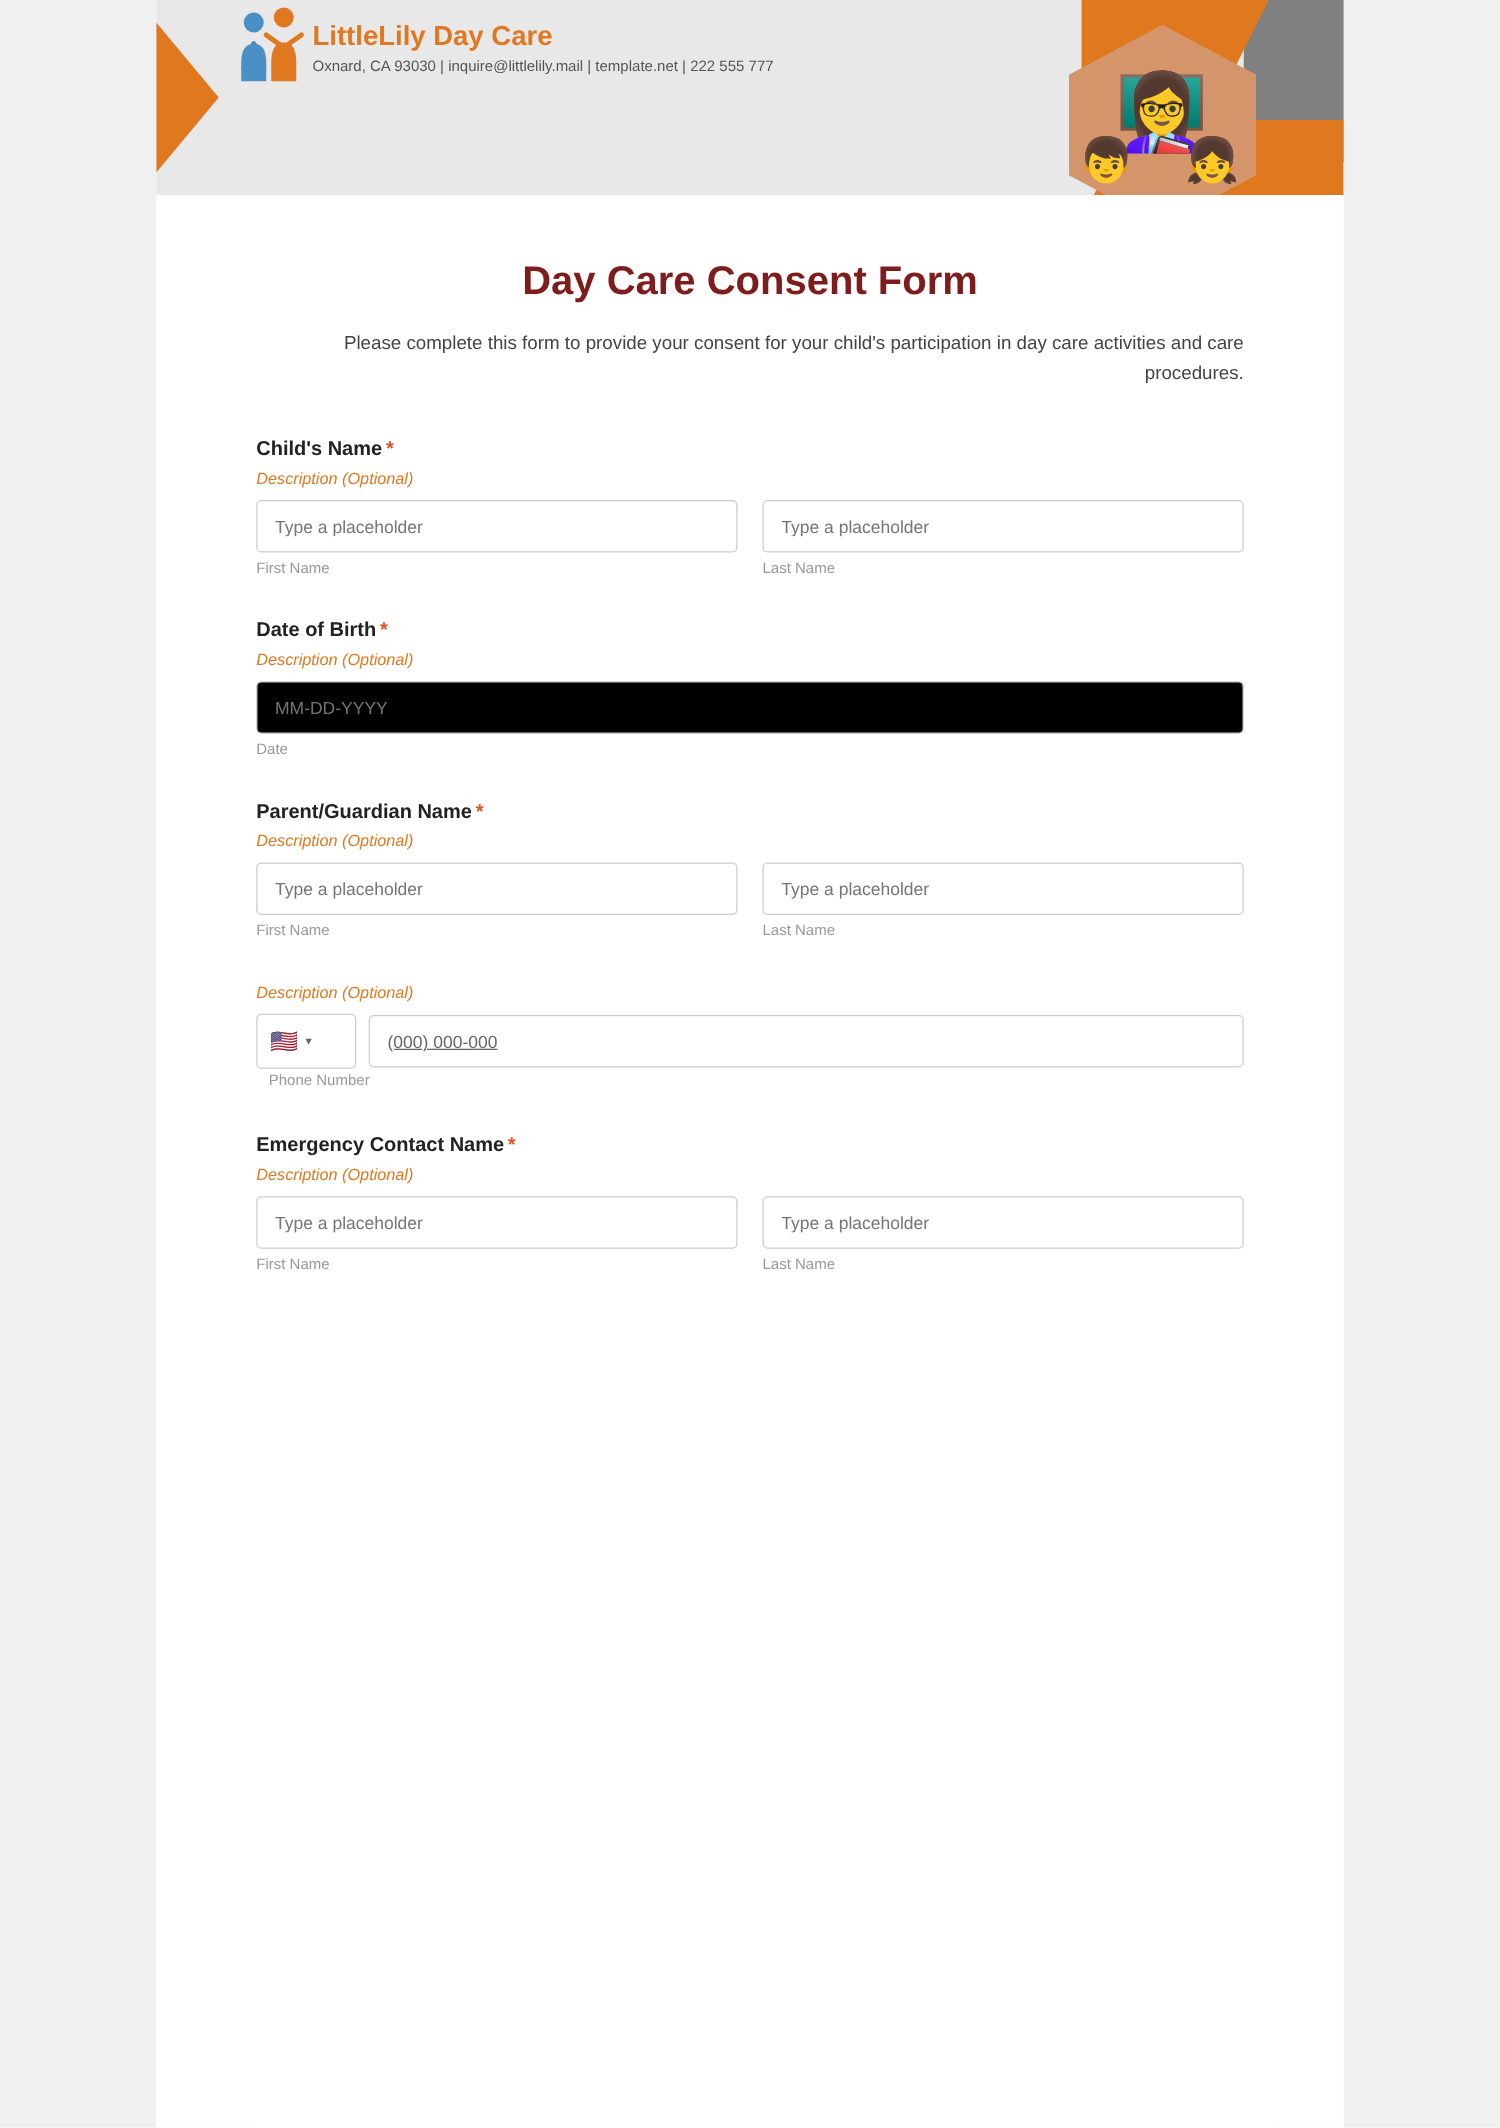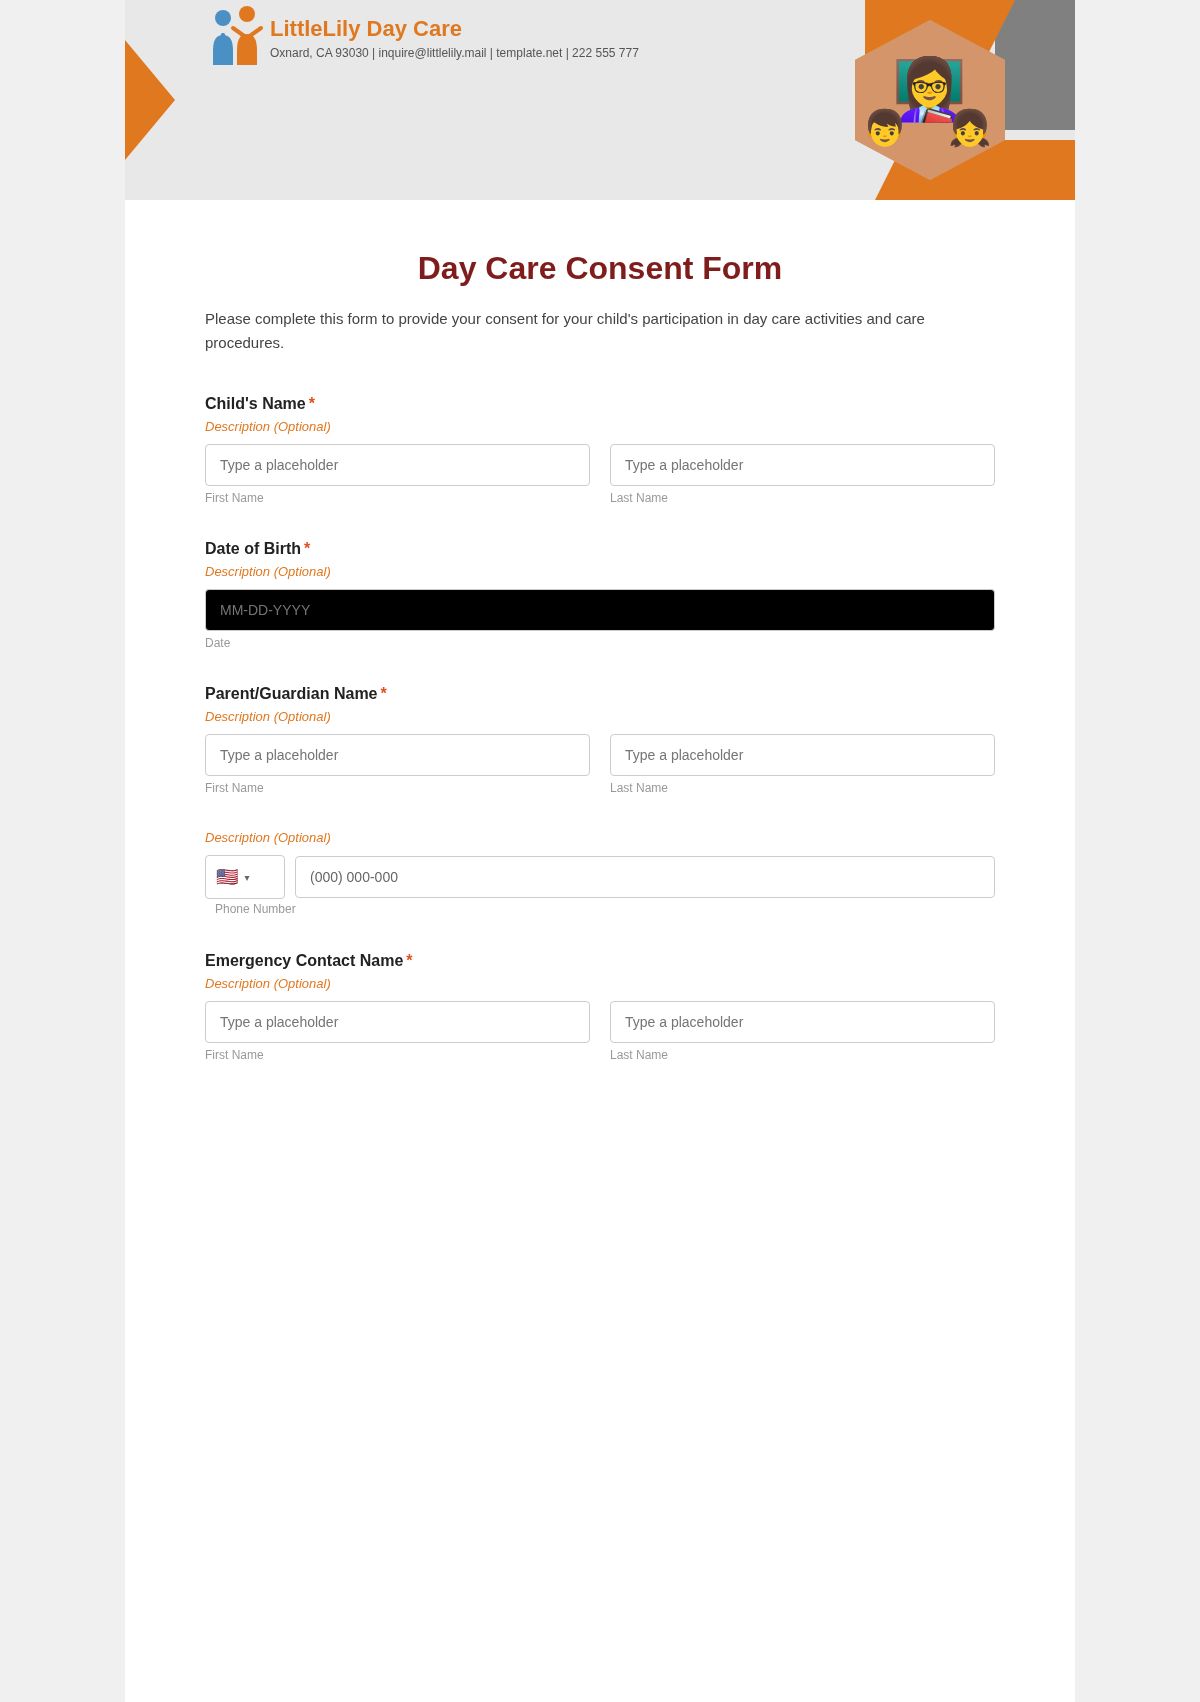--- a/index.html
+++ b/index.html
@@ -20,23 +20,22 @@
       width: 950px;
       margin: 0 auto;
       min-height: 1702px;
       position: relative;
     }
 
     
     .header {
       background: #e8e8e8;
       position: relative;
-      height: 200px;
+      height: 156px;
       overflow: hidden;
-      padding-left: 20px;
     }
 
     .orange-arrow-left {
       position: absolute;
       left: 0;
       top: 50%;
       transform: translateY(-50%);
       width: 0;
       height: 0;
       border-top: 60px solid transparent;
@@ -136,21 +135,21 @@
     .form-title {
       font-size: 32px;
       font-weight: bold;
       text-align: center;
       color: #7f1d1d;
       margin-bottom: 20px;
     }
 
     .form-description {
       font-size: 15px;
-      text-align: left;
+      text-align: right;
       color: #444;
       line-height: 1.6;
       margin-bottom: 40px;
     }
 
     .field-group {
       margin-bottom: 35px;
     }
 
     .field-label {
@@ -229,20 +228,21 @@
 
     .phone-input {
       flex: 1;
       border: 1px solid #ccc;
       border-radius: 4px;
       padding: 12px 14px;
       font-size: 14px;
       color: #666;
       background: #fff;
       outline: none;
+      text-decoration: underline;
     }
 
     .date-input {
       border: 1px solid #ccc;
       border-radius: 4px;
       padding: 12px 14px;
       font-size: 14px;
       color: #888;
       background: #000000;
       width: 100%;

